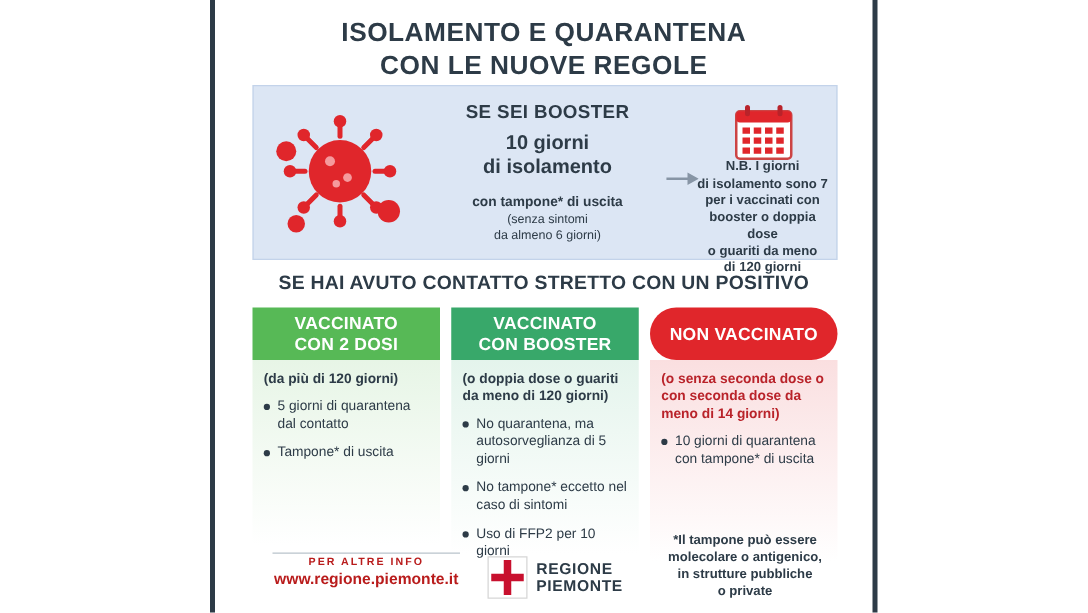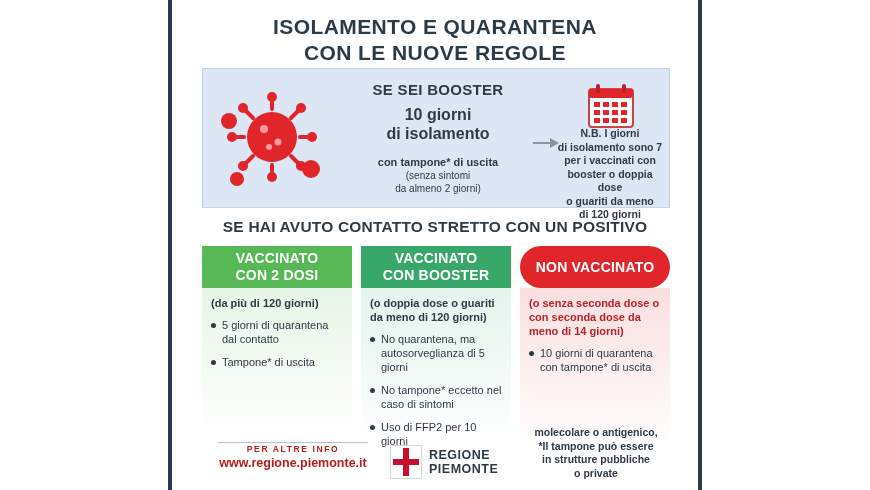--- a/index.html
+++ b/index.html
@@ -357,21 +357,21 @@
         </g>
       </svg>
 
       <div class="pos-heading">SE SEI BOOSTER</div>
 
       <div class="pos-main">
         <div class="big">10 giorni</div>
         <div class="big">di isolamento</div>
         <div class="sub">con tampone* di uscita</div>
         <div class="sub2">(senza sintomi</div>
-        <div class="sub2">da almeno 2 giorni)</div>
+        <div class="sub2">da almeno 6 giorni)</div>
       </div>
 
       <svg class="calendar" viewBox="0 0 48 46">
         <rect x="2" y="6" width="44" height="38" rx="3" fill="#ffffff" stroke="#c44" stroke-width="2"></rect>
         <rect x="2" y="6" width="44" height="9" rx="3" fill="#e0262b"></rect>
         <rect x="9" y="1" width="4" height="9" rx="2" fill="#b9232a"></rect>
         <rect x="35" y="1" width="4" height="9" rx="2" fill="#b9232a"></rect>
         <g fill="#e0262b">
           <rect x="7" y="19" width="6" height="5"></rect>
             <rect x="16" y="19" width="6" height="5"></rect>
@@ -468,21 +468,21 @@
           <div class="cross-v"></div>
           <div class="cross-h"></div>
         </div>
         <div class="logo-text">
           <div>REGIONE</div>
           <div>PIEMONTE</div>
         </div>
       </div>
 
       <div class="asterisk-note">
+        <div>*Il tampone può essere</div>
         <div>molecolare o antigenico,</div>
-        <div>*Il tampone può essere</div>
         <div>in strutture  pubbliche</div>
         <div>o private</div>
       </div>
     </div>
 
   </div>
 </div>
 
 </body></html>

